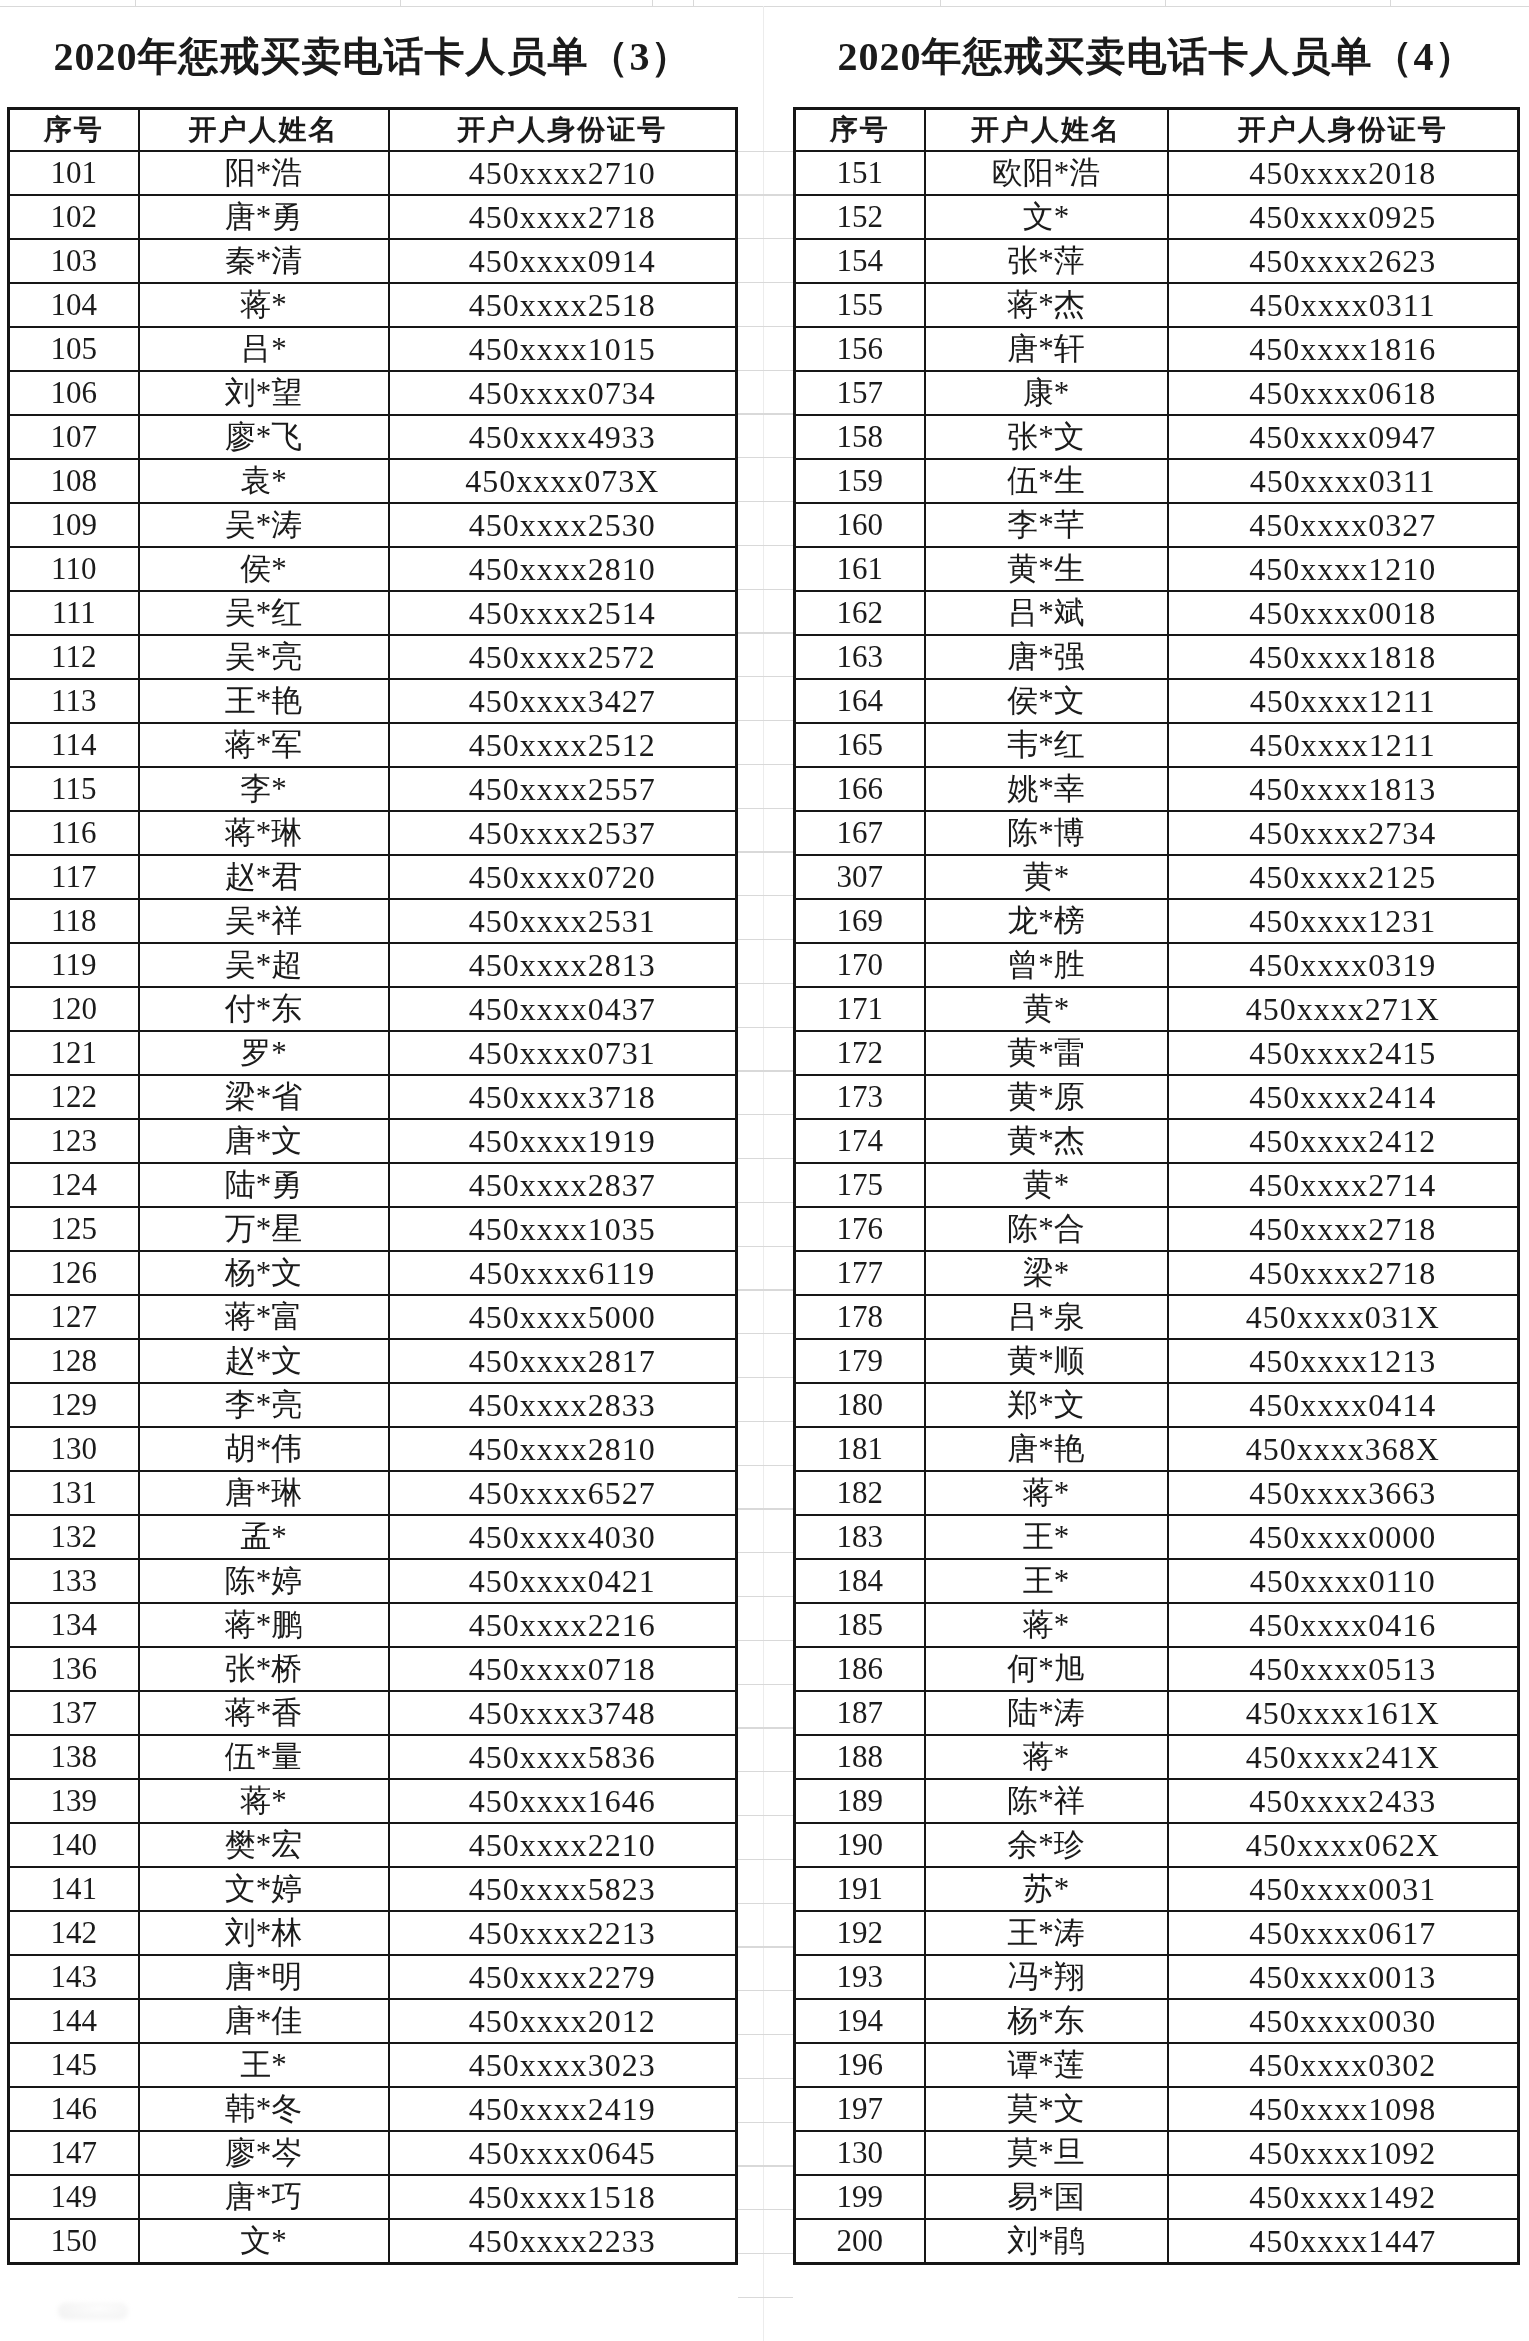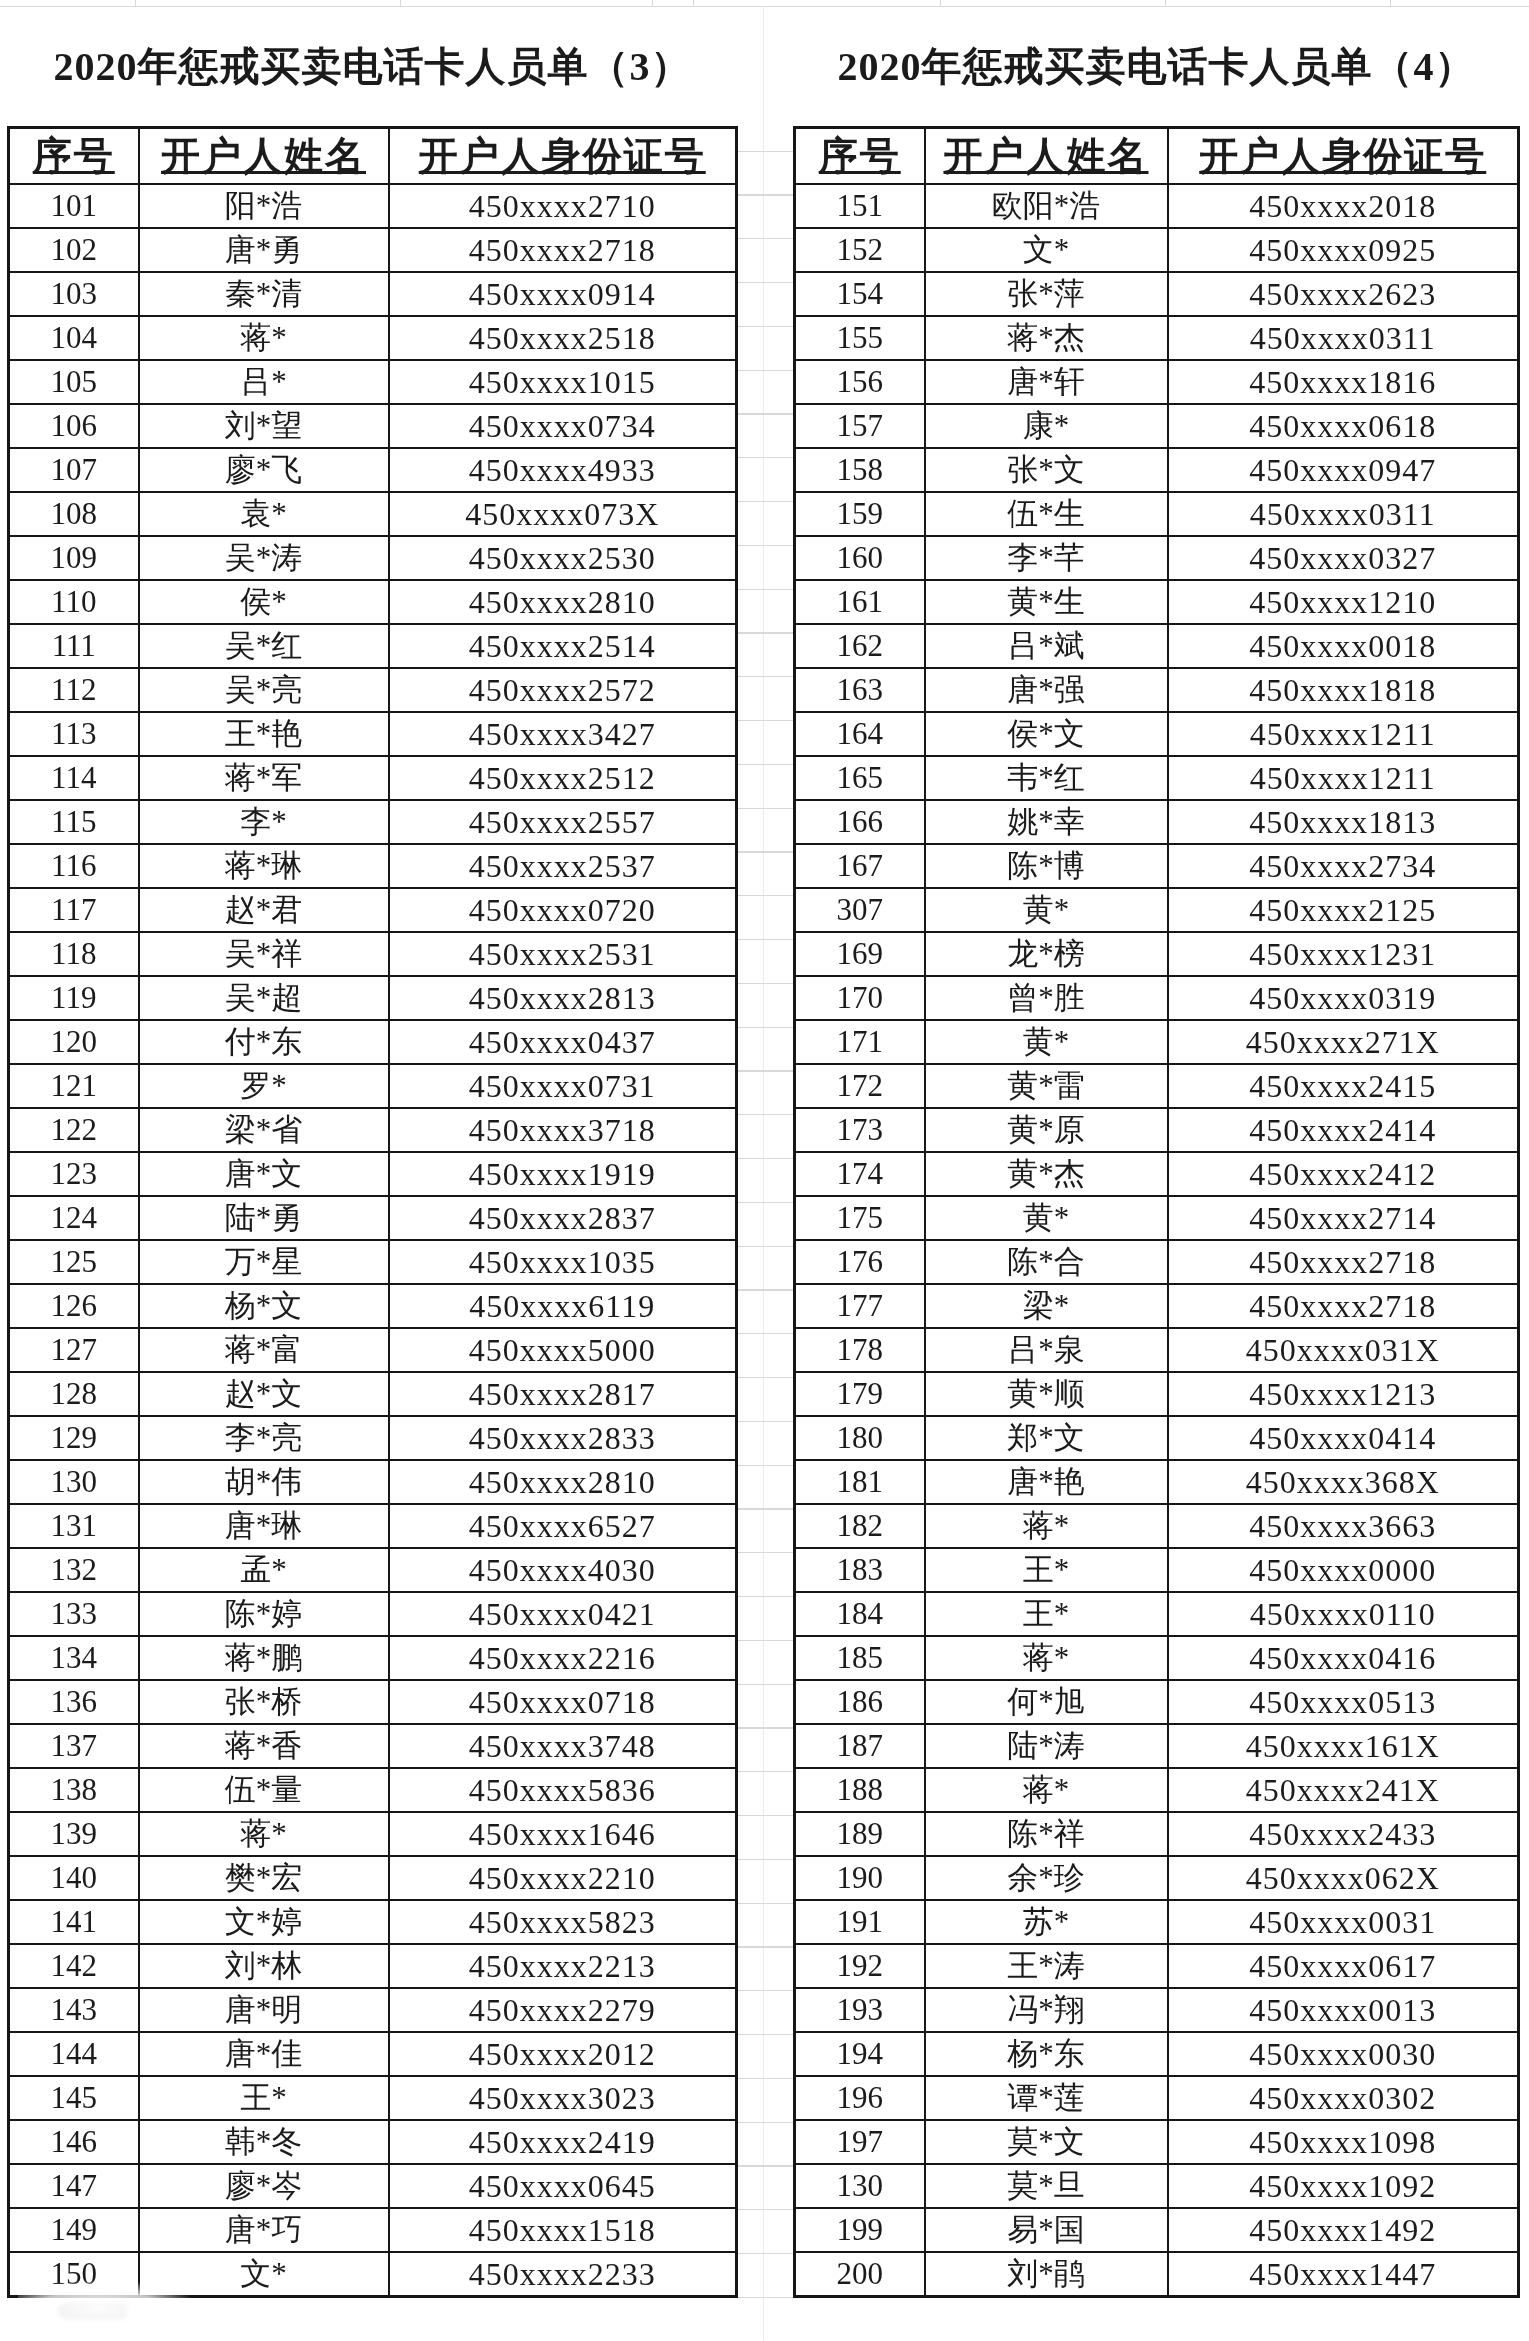--- a/index.html
+++ b/index.html
@@ -16,33 +16,33 @@
   .sheet-line-h{position:absolute;left:0;top:6px;width:1529px;height:1px;background:#d9d9d9;}
   .tick{position:absolute;top:0;width:1px;height:6px;background:#d9d9d9;}
   .t1{left:135px;}.t2{left:400px;}.t3{left:652px;}.t4{left:693px;}
   .t5{left:940px;}.t6{left:1165px;}.t7{left:1390px;}
 
   .table-block{position:absolute;top:6px;}
   .table-block.left{left:7px;width:731px;}
   .table-block.right{left:793px;width:727px;}
 
   .table-title{
-    height:120px;
+    height:101px;
     display:flex;align-items:center;justify-content:center;
     font-size:40px;font-weight:bold;letter-spacing:1px;
     white-space:nowrap;
   }
   table{border-collapse:collapse;width:100%;table-layout:fixed;}
   table{border:3px solid #161616;}
   th,td{
     border:2px solid #161616;
     text-align:center;vertical-align:middle;
     padding:0;overflow:hidden;white-space:nowrap;
   }
-  th{height:40px;font-size:39px;font-weight:bold;letter-spacing:2px;text-decoration:underline;}
+  th{height:40px;font-size:28px;font-weight:bold;letter-spacing:2px;}
   td{height:41.8px;font-size:31px;}
   td.id-cell{font-size:32px;letter-spacing:1px;}
   col.c-serial{width:130px;}
   col.c-name{width:250px;}
   .right col.c-name{width:243px;}
 
   
   .gap-grid{
     position:absolute;left:738px;top:108px;width:55px;height:2233px;
     background:repeating-linear-gradient(

